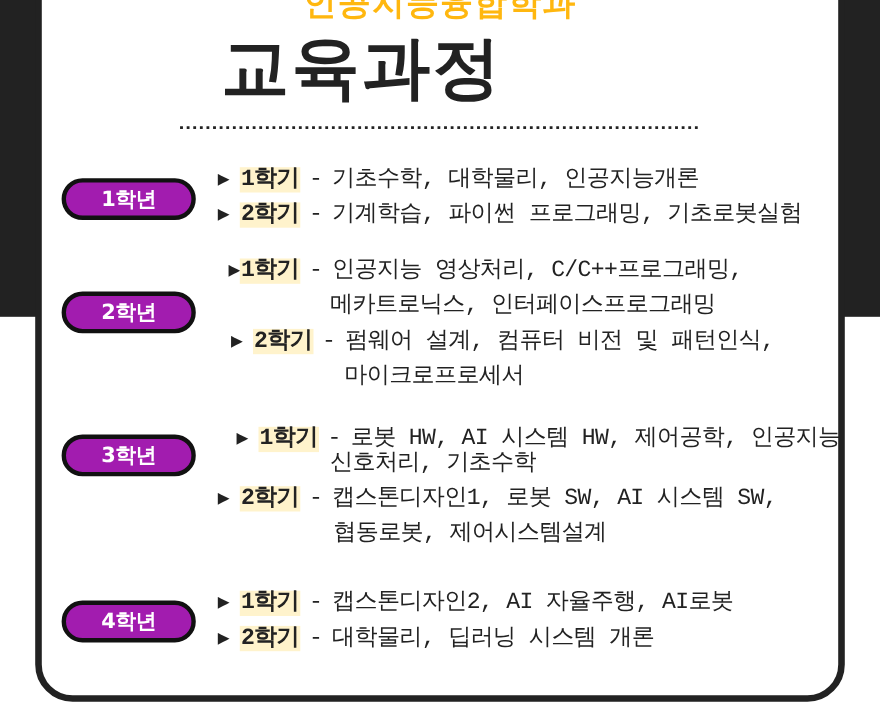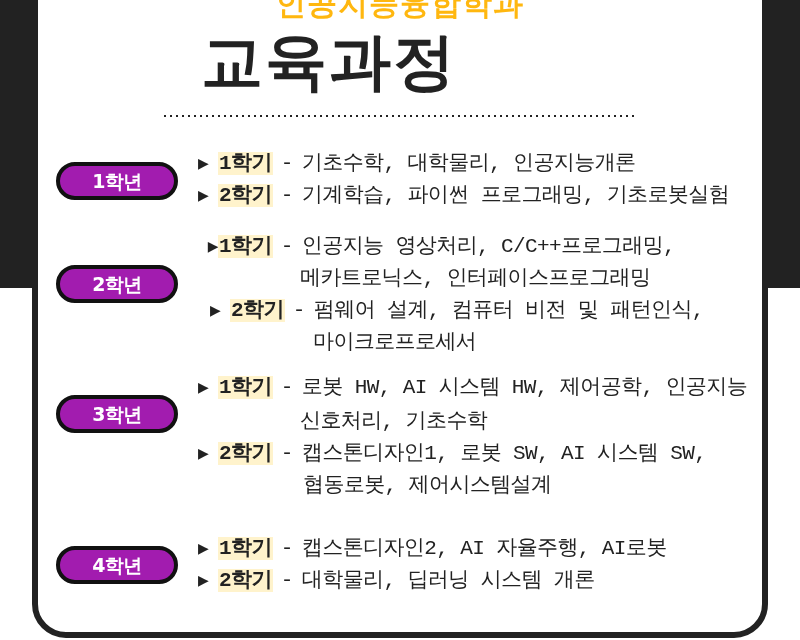--- a/index.html
+++ b/index.html
@@ -108,21 +108,21 @@
   <div class="sem" style="top:295px;padding-left:12px;">
     <span class="arrow">▶</span><span class="label">2학기</span><span class="dash">-</span><span>펌웨어 설계, 컴퓨터 비전 및 패턴인식,</span>
   </div>
   <div class="sem" style="top:327px; left:292px;margin-left:21px;">
     <span>마이크로프로세서</span>
   </div>
 </div>
 
 <div class="year-block" style="top:0;">
   <div class="badge" style="top:395px;">3학년</div>
-  <div class="sem" style="top:372px;">
+  <div class="sem" style="top:384px;margin-left:17px;">
     <span class="arrow">▶</span><span class="label">1학기</span><span class="dash">-</span><span>로봇 HW, AI 시스템 HW, 제어공학, 인공지능</span>
   </div>
   <div class="sem" style="top:406px; left:300px;">
     <span>신호처리, 기초수학</span>
   </div>
   <div class="sem" style="top:438px;">
     <span class="arrow">▶</span><span class="label">2학기</span><span class="dash">-</span><span>캡스톤디자인1, 로봇 SW, AI 시스템 SW,</span>
   </div>
   <div class="sem" style="top:470px; left:303px;">
     <span>협동로봇, 제어시스템설계</span>

